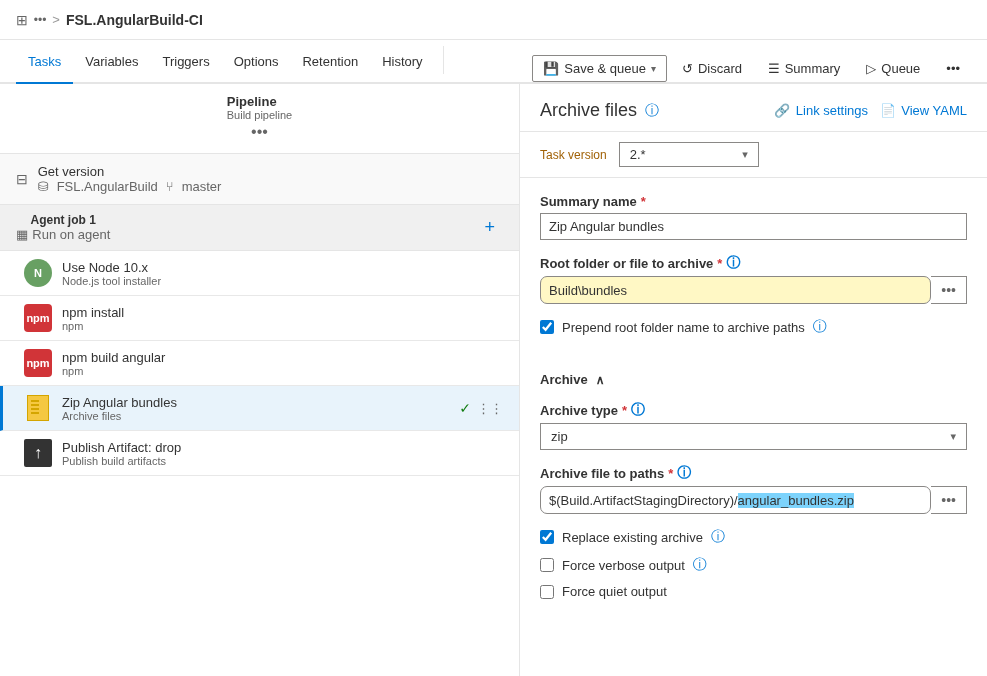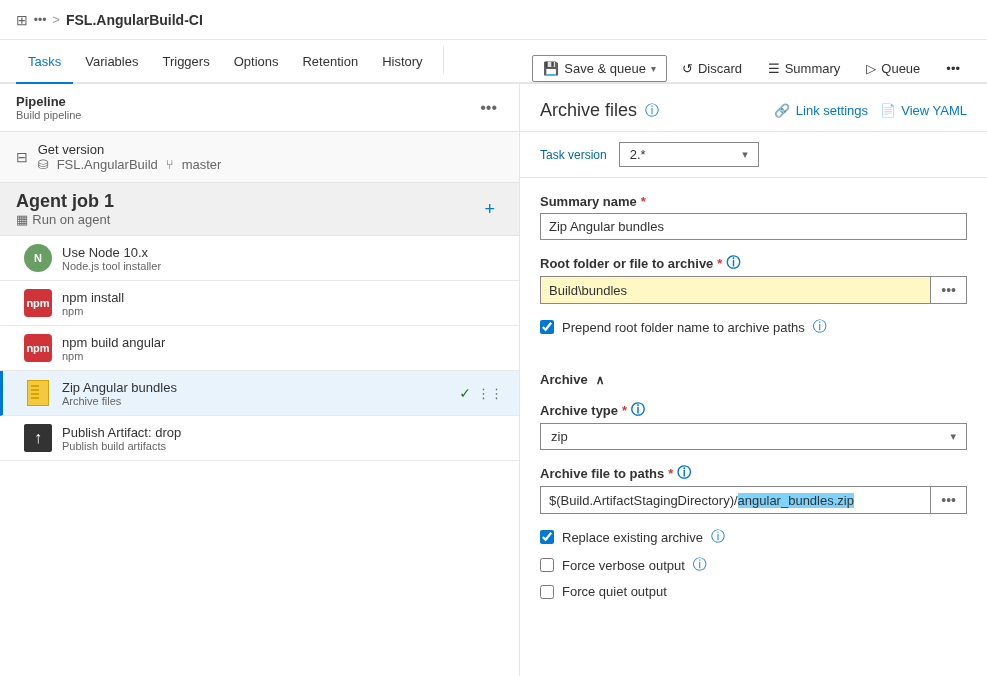--- a/index.html
+++ b/index.html
@@ -42,21 +42,21 @@
 
     
     .main-layout { display: flex; height: calc(676px - 84px); }
 
     
     .left-panel { width: 520px; border-right: 1px solid #e5e5e5; overflow-y: auto; flex-shrink: 0; }
 
     
     .pipeline-header {
       display: flex; align-items: center; justify-content: space-between;
-      padding: 10px 16px; border-bottom: 1px solid #e5e5e5;
+      padding: 10px 16px; border-bottom: 1px solid #e5e5e5; flex-direction: column;
     }
     .pipeline-title { font-size: 13px; font-weight: 600; }
     .pipeline-sub { font-size: 11px; color: #666; }
     .three-dots { cursor: pointer; color: #666; font-size: 16px; padding: 2px 6px; }
 
     
     .get-sources-row {
       display: flex; align-items: center; padding: 10px 16px; gap: 10px;
       background: #f9f9f9; border-bottom: 1px solid #e5e5e5;
     }
@@ -64,21 +64,21 @@
     .get-sources-content {}
     .get-sources-title { font-size: 13px; font-weight: 500; }
     .get-sources-meta { display: flex; align-items: center; gap: 8px; font-size: 11px; color: #666; }
 
     
     .agent-job-row {
       display: flex; align-items: center; justify-content: space-between;
       padding: 8px 16px; background: #f0f0f0; border-bottom: 1px solid #e5e5e5;
     }
     .agent-job-left { display: flex; align-items: center; gap: 8px; }
-    .agent-title { font-weight: 600; font-size: 18px; }
+    .agent-title { font-weight: 600; font-size: 12px; text-align: center; }
     .agent-sub { font-size: 11px; color: #666; display: flex; align-items: center; gap: 4px; }
     .add-btn { color: #0078d4; cursor: pointer; font-size: 18px; padding: 2px 8px; }
 
     
     .task-item {
       display: flex; align-items: center; padding: 8px 16px 8px 24px;
       border-bottom: 1px solid #e8e8e8; cursor: pointer; gap: 10px;
     }
     .task-item.active { background: #e8f3fb; border-left: 3px solid #0078d4; padding-left: 21px; }
     .task-icon { width: 28px; height: 28px; border-radius: 4px; display: flex; align-items: center; justify-content: center; flex-shrink: 0; }
@@ -106,32 +106,32 @@
     
     .form-area { padding: 16px 20px; }
     .form-group { margin-bottom: 14px; }
     .form-label { font-size: 12px; font-weight: 600; color: #333; margin-bottom: 4px; display: flex; align-items: center; gap: 4px; }
     .required { color: #d13438; }
     .form-input {
       width: 100%; padding: 5px 8px; border: 1px solid #8a8886;
       font-size: 13px; color: #333; outline: none;
     }
     .input-with-btn { display: flex; gap: 0; }
-    .input-with-btn .form-input { flex: 1; }
+    .input-with-btn .form-input { flex: 1; border-radius: 7px; }
     .input-highlighted { background: #fff8c5; border: 1px solid #8a8886; }
     .three-dots-btn {
       padding: 5px 10px; border: 1px solid #8a8886; border-left: none;
       background: #fff; cursor: pointer; color: #666; font-size: 14px;
     }
     .checkbox-row { display: flex; align-items: center; gap: 8px; margin-bottom: 10px; }
     .checkbox-label { font-size: 13px; color: #333; }
 
     
     .task-version-row { display: flex; align-items: center; gap: 12px; padding: 10px 20px; border-bottom: 1px solid #e5e5e5; }
-    .task-version-label { font-size: 12px; color: #0369a1; white-space: nowrap; }
+    .task-version-label { font-size: 12px; color: #a16207; white-space: nowrap; }
     .version-select {
       display: flex; align-items: center; justify-content: space-between;
       padding: 4px 10px; border: 1px solid #8a8886; min-width: 140px; cursor: pointer;
       background: #fff;
     }
     .version-val { font-size: 13px; }
     .select-arrow { font-size: 11px; color: #666; }
 
     
     .section-header {

